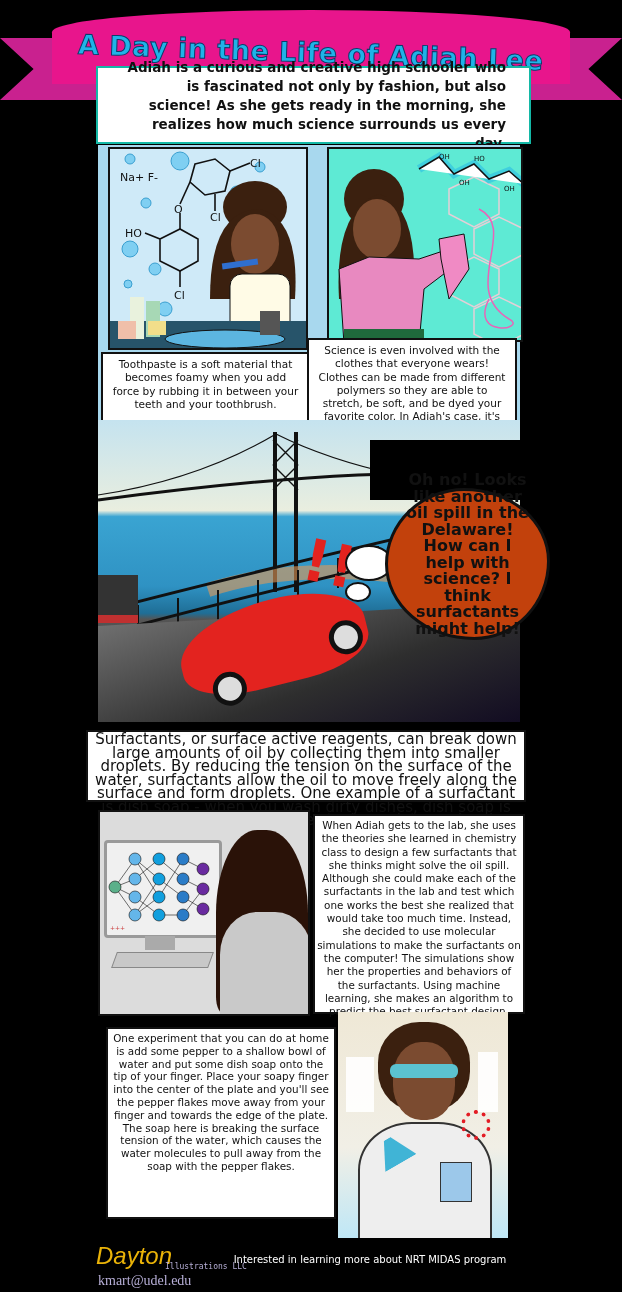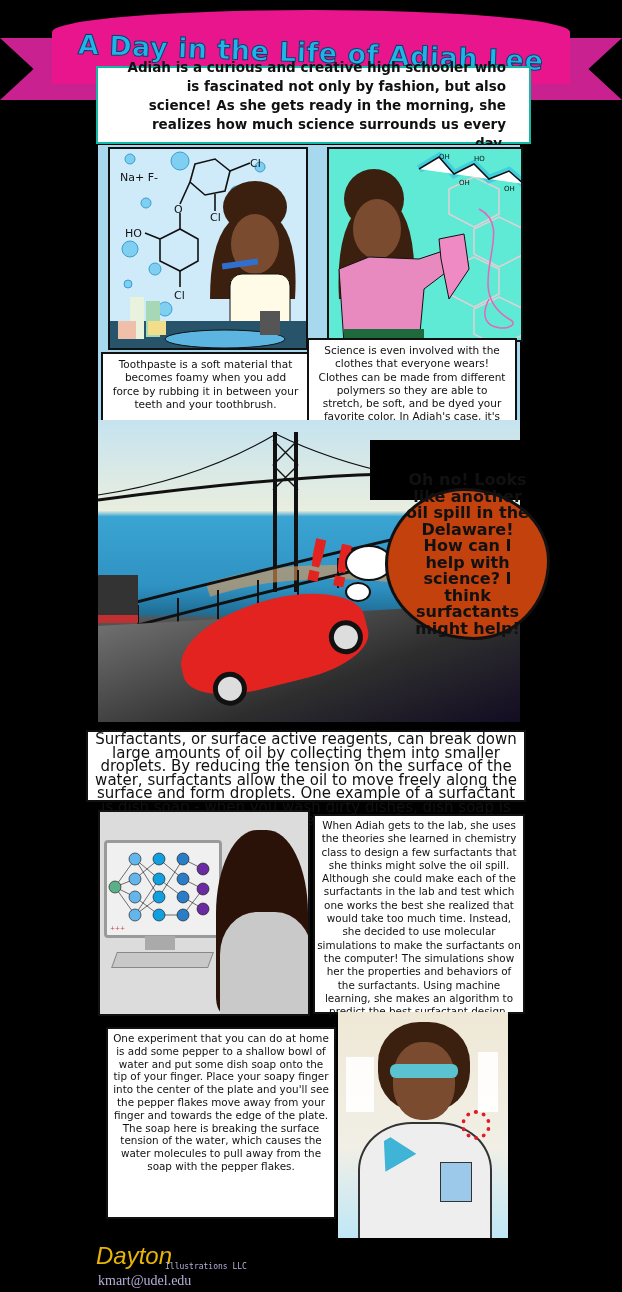--- a/index.html
+++ b/index.html
@@ -272,13 +272,14 @@
   <div class="scientist-coat"></div>
   <div class="abs" style="left:38px;top:125px;width:36px;height:28px;background:#40b4d6;clip-path:polygon(40% 0,60% 0,100% 100%,0 100%);transform:rotate(-30deg);"></div>
   <div class="abs" style="left:102px;top:150px;width:30px;height:38px;background:#9cc8ea;border:1px solid #333;"></div>
   <div class="micelle"></div>
 </div>
 
 <div class="abs logo">Dayton</div>
 <div class="abs logo-sub">Illustrations LLC</div>
 <div class="abs logo-email">kmart@udel.edu</div>
 <div class="abs footer">
+  <span>Interested in learning more about NRT MIDAS program</span>
 </div>
 
 </body></html>

